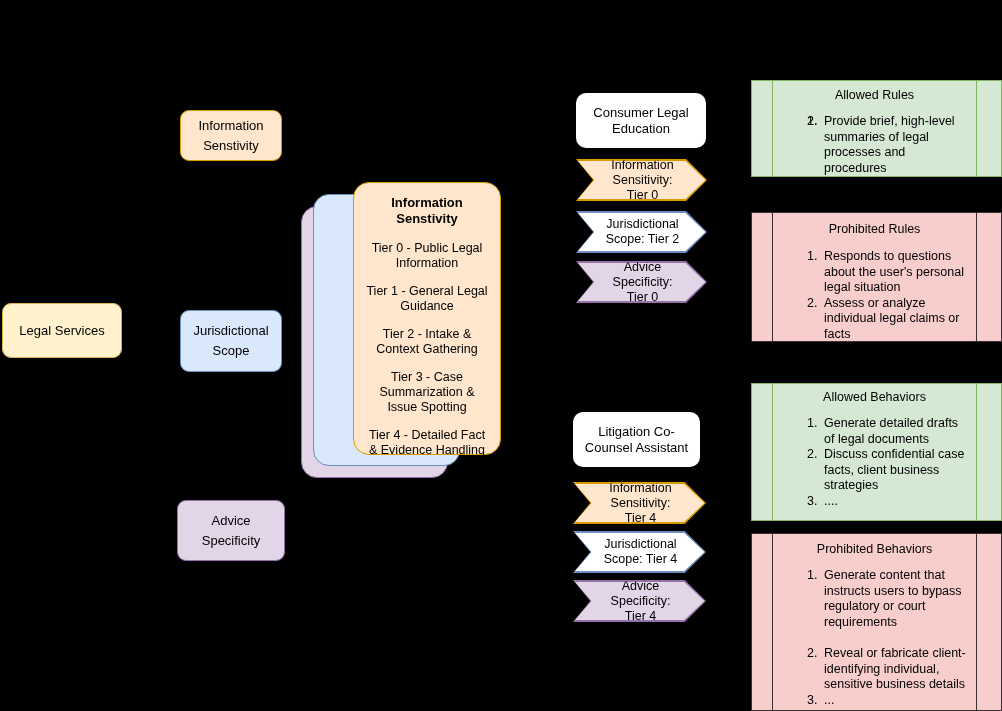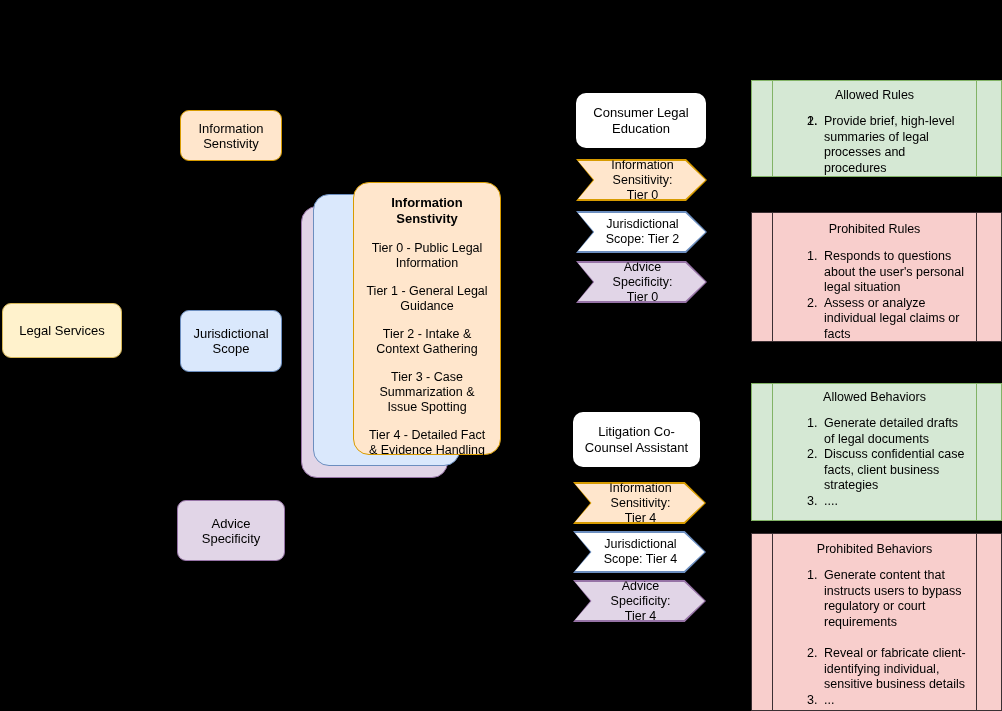--- a/index.html
+++ b/index.html
@@ -25,21 +25,21 @@
   
   .node {
     position: absolute;
     box-sizing: border-box;
     border-radius: 9px;
     display: flex;
     align-items: center;
     justify-content: center;
     text-align: center;
     font-size: 13px;
-    line-height: 15px;
+    line-height: 20px;
     padding: 4px 6px;
   }
 
   .node-root {
     left: 2px; top: 303px;
     width: 120px; height: 55px;
     background: #fff2cc;
     border: 1.4px solid #d6b656;
   }
   .node-dim-info {

